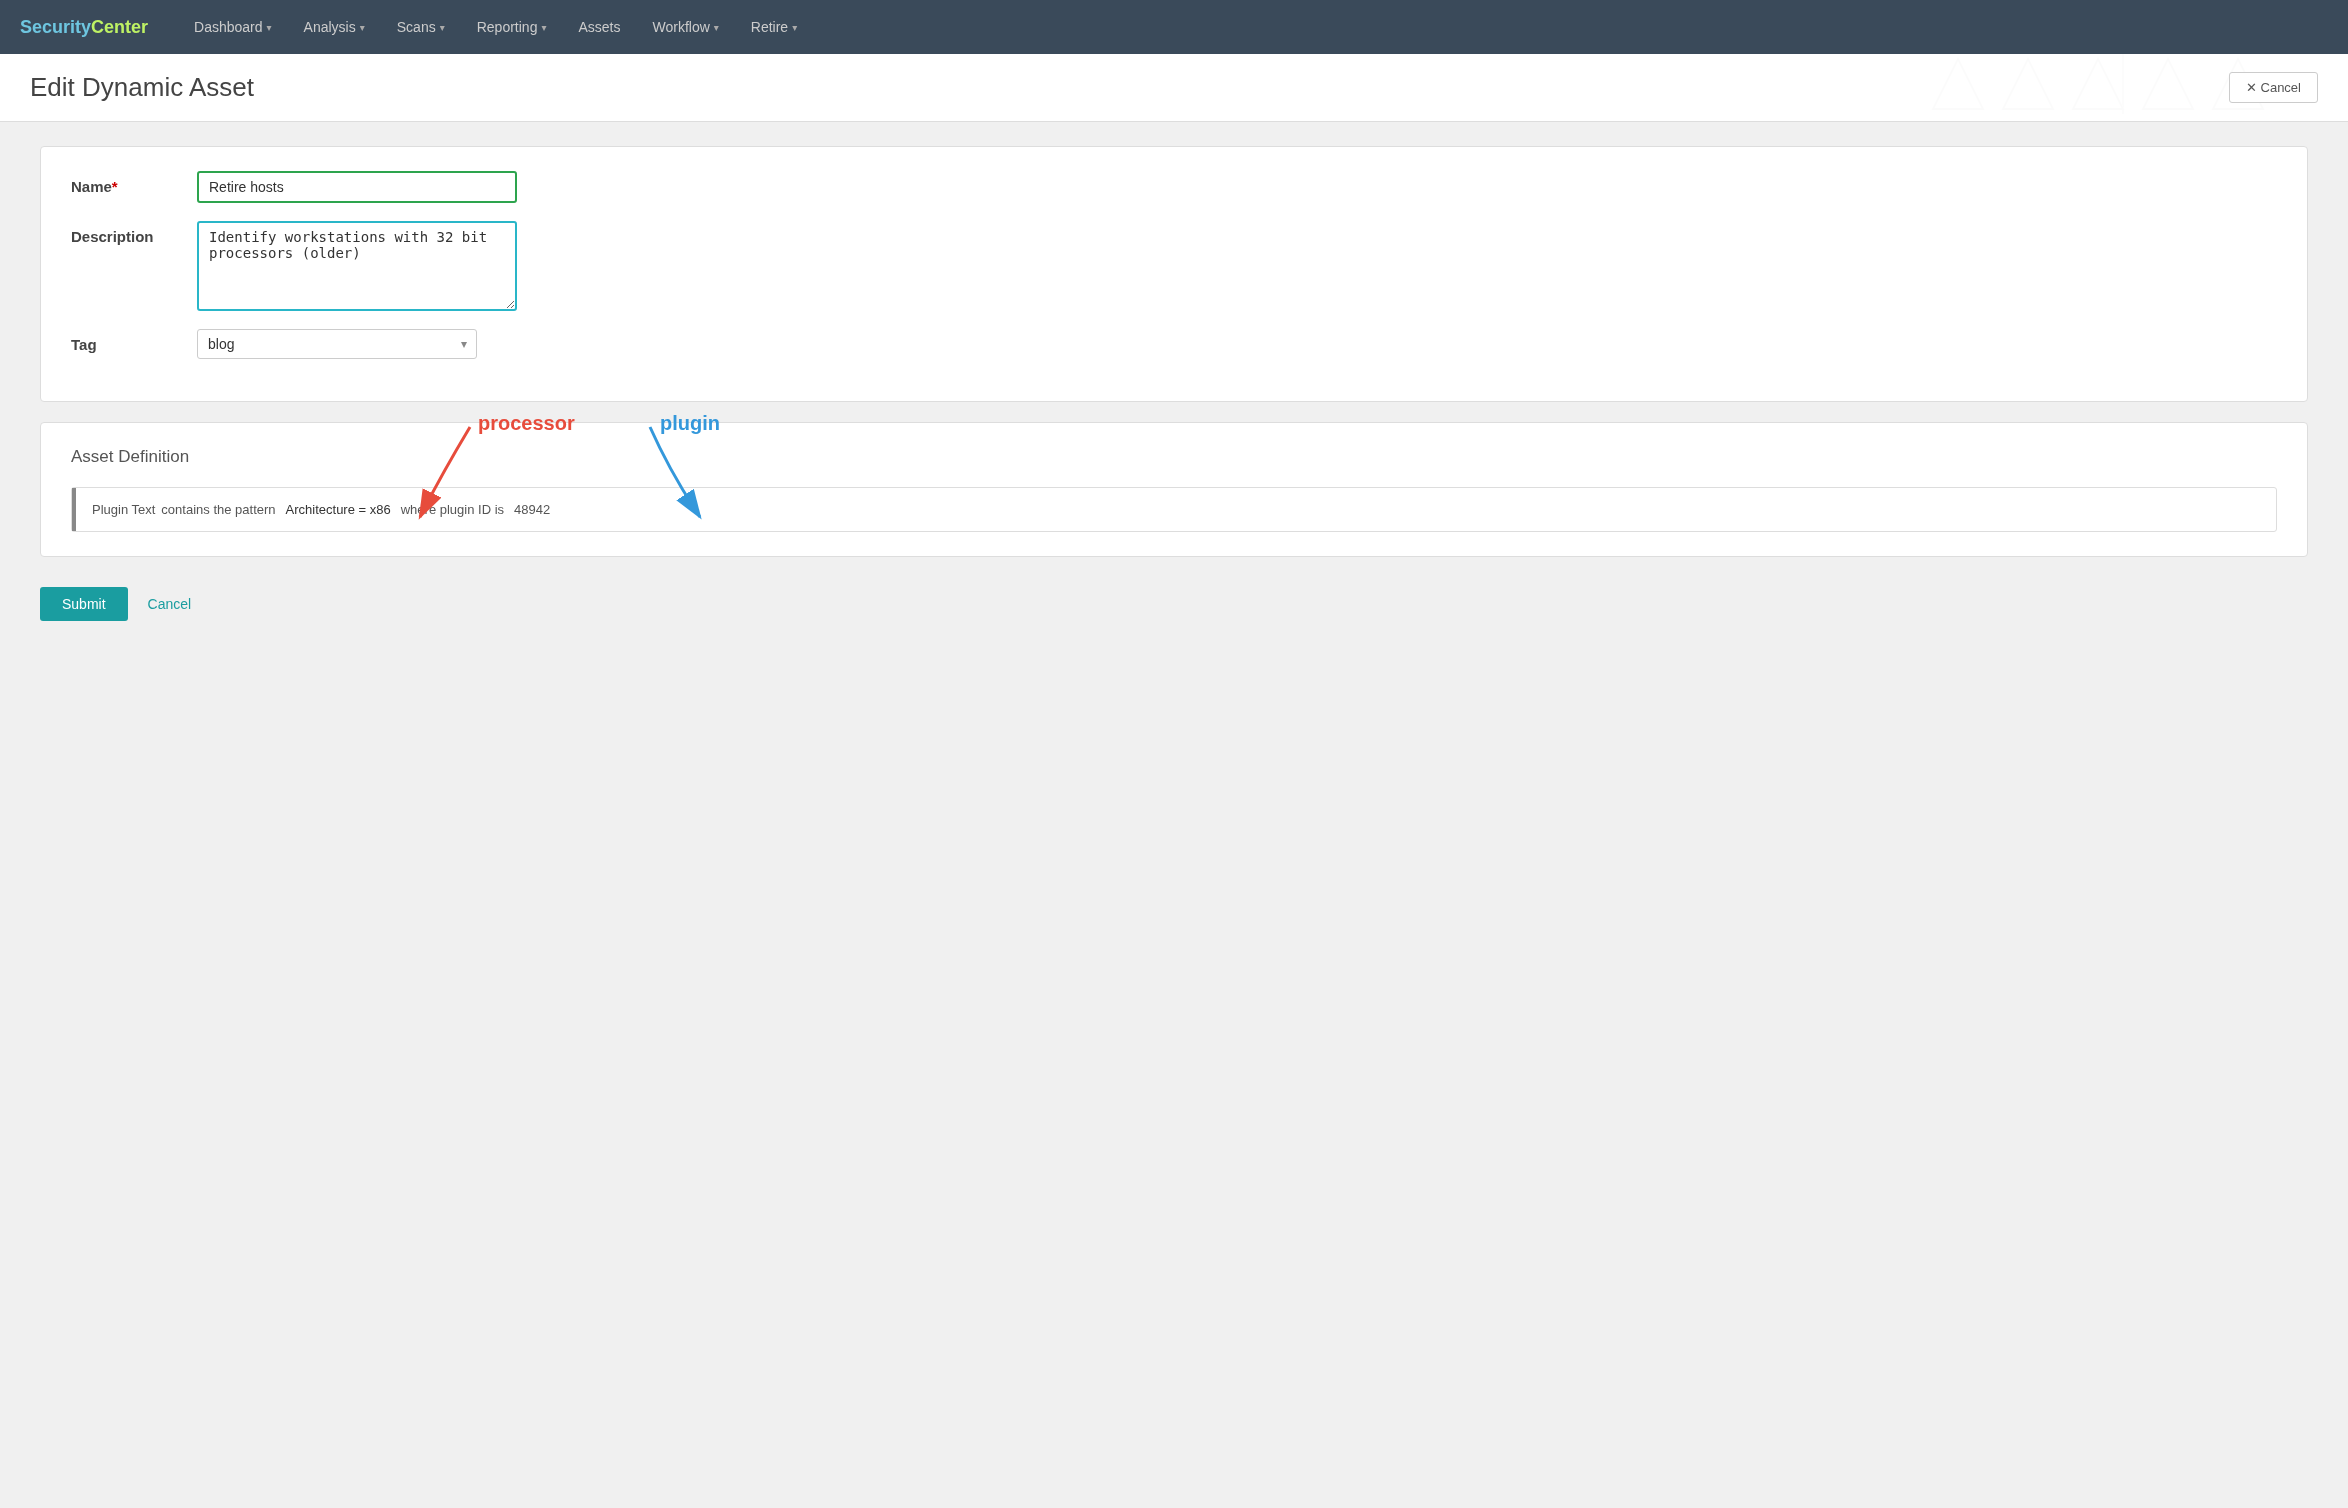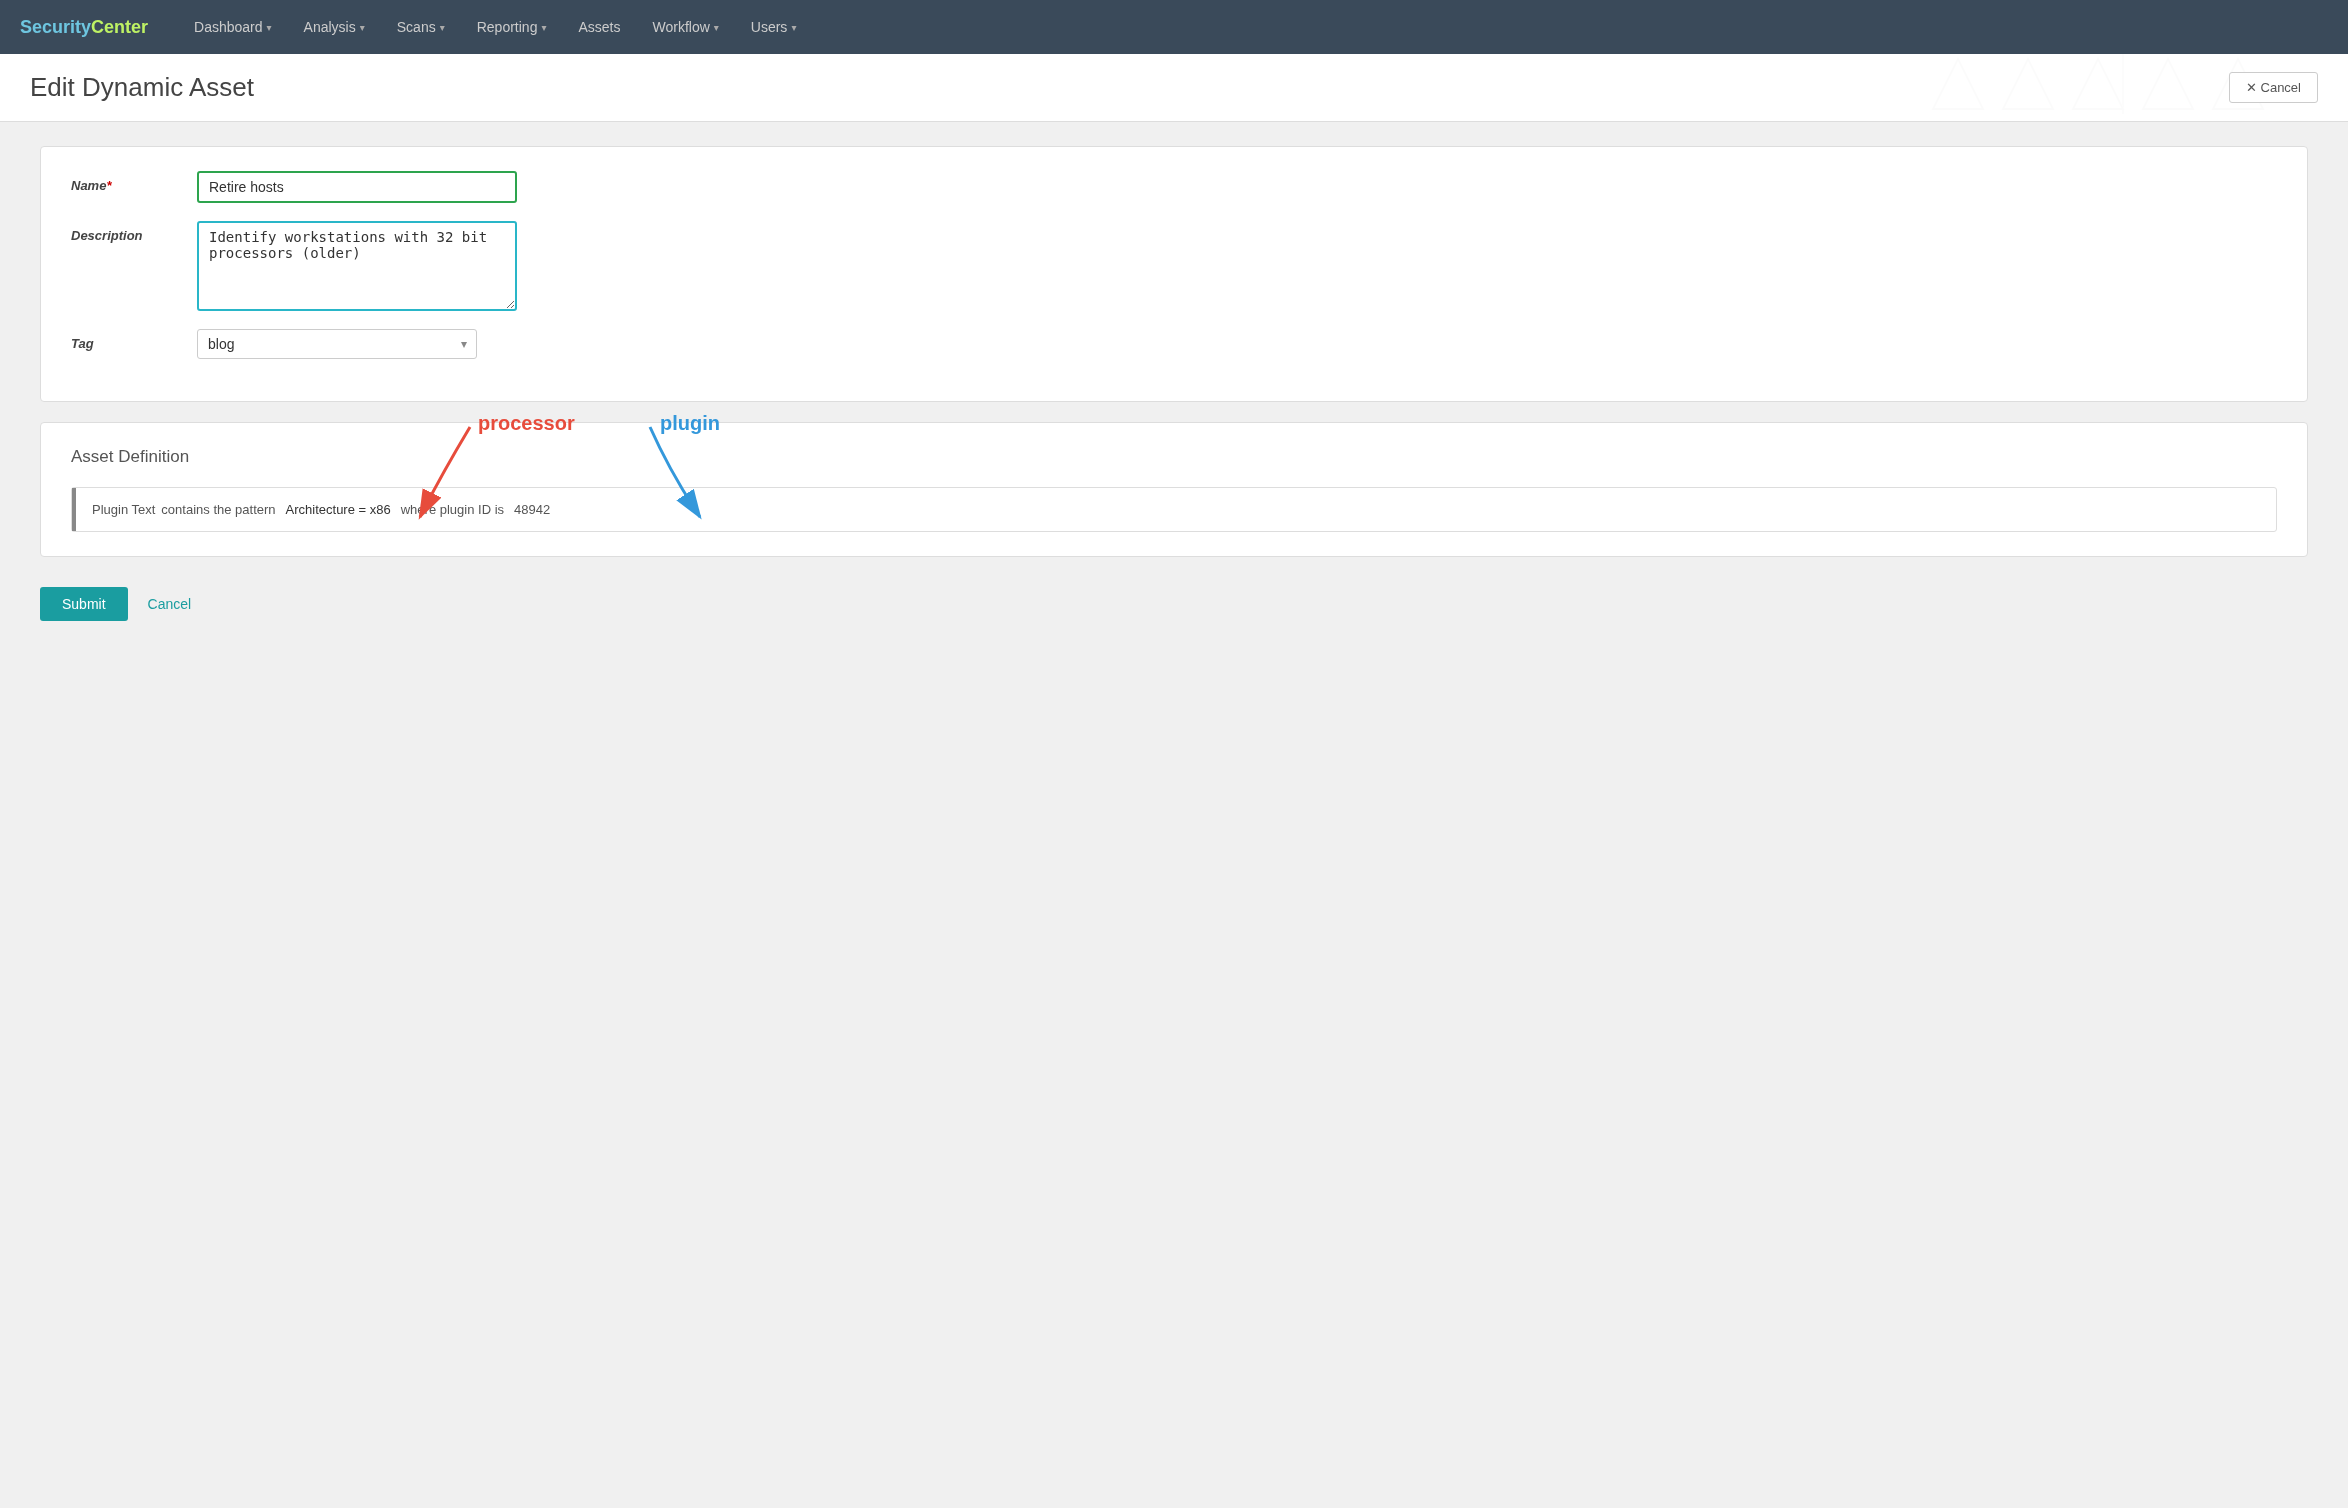--- a/index.html
+++ b/index.html
@@ -102,25 +102,24 @@
     
     .form-row {
       display: flex;
       align-items: flex-start;
       margin-bottom: 18px;
       gap: 16px;
     }
     .form-label {
       width: 110px;
       min-width: 110px;
-      font-size: 13px;
+      font-size: 15px;
       font-weight: 600;
       color: #444;
       padding-top: 7px;
-      font-style: italic;
     }
     .required-star { color: #c00; }
     .form-input {
       width: 320px;
       padding: 6px 10px;
       border: 2px solid #2da44e;
       border-radius: 3px;
       font-size: 14px;
       color: #333;
       outline: none;
@@ -246,21 +245,21 @@
       <span class="nav-arrow">▾</span>
     </li>
     <li class="nav-item">
       <span>Assets</span>
     </li>
     <li class="nav-item">
       <span>Workflow</span>
       <span class="nav-arrow">▾</span>
     </li>
     <li class="nav-item">
-      <span>Users</span>
+      <span>Retire</span>
       <span class="nav-arrow">▾</span>
     </li>
   </ul>
 </nav>
 
 <div class="page-header">
   <h1 class="page-title">Edit Dynamic Asset</h1>
 
   <div class="page-header-bg">
     <svg width="340" height="60" viewBox="0 0 340 60" style="opacity:0.18;">

